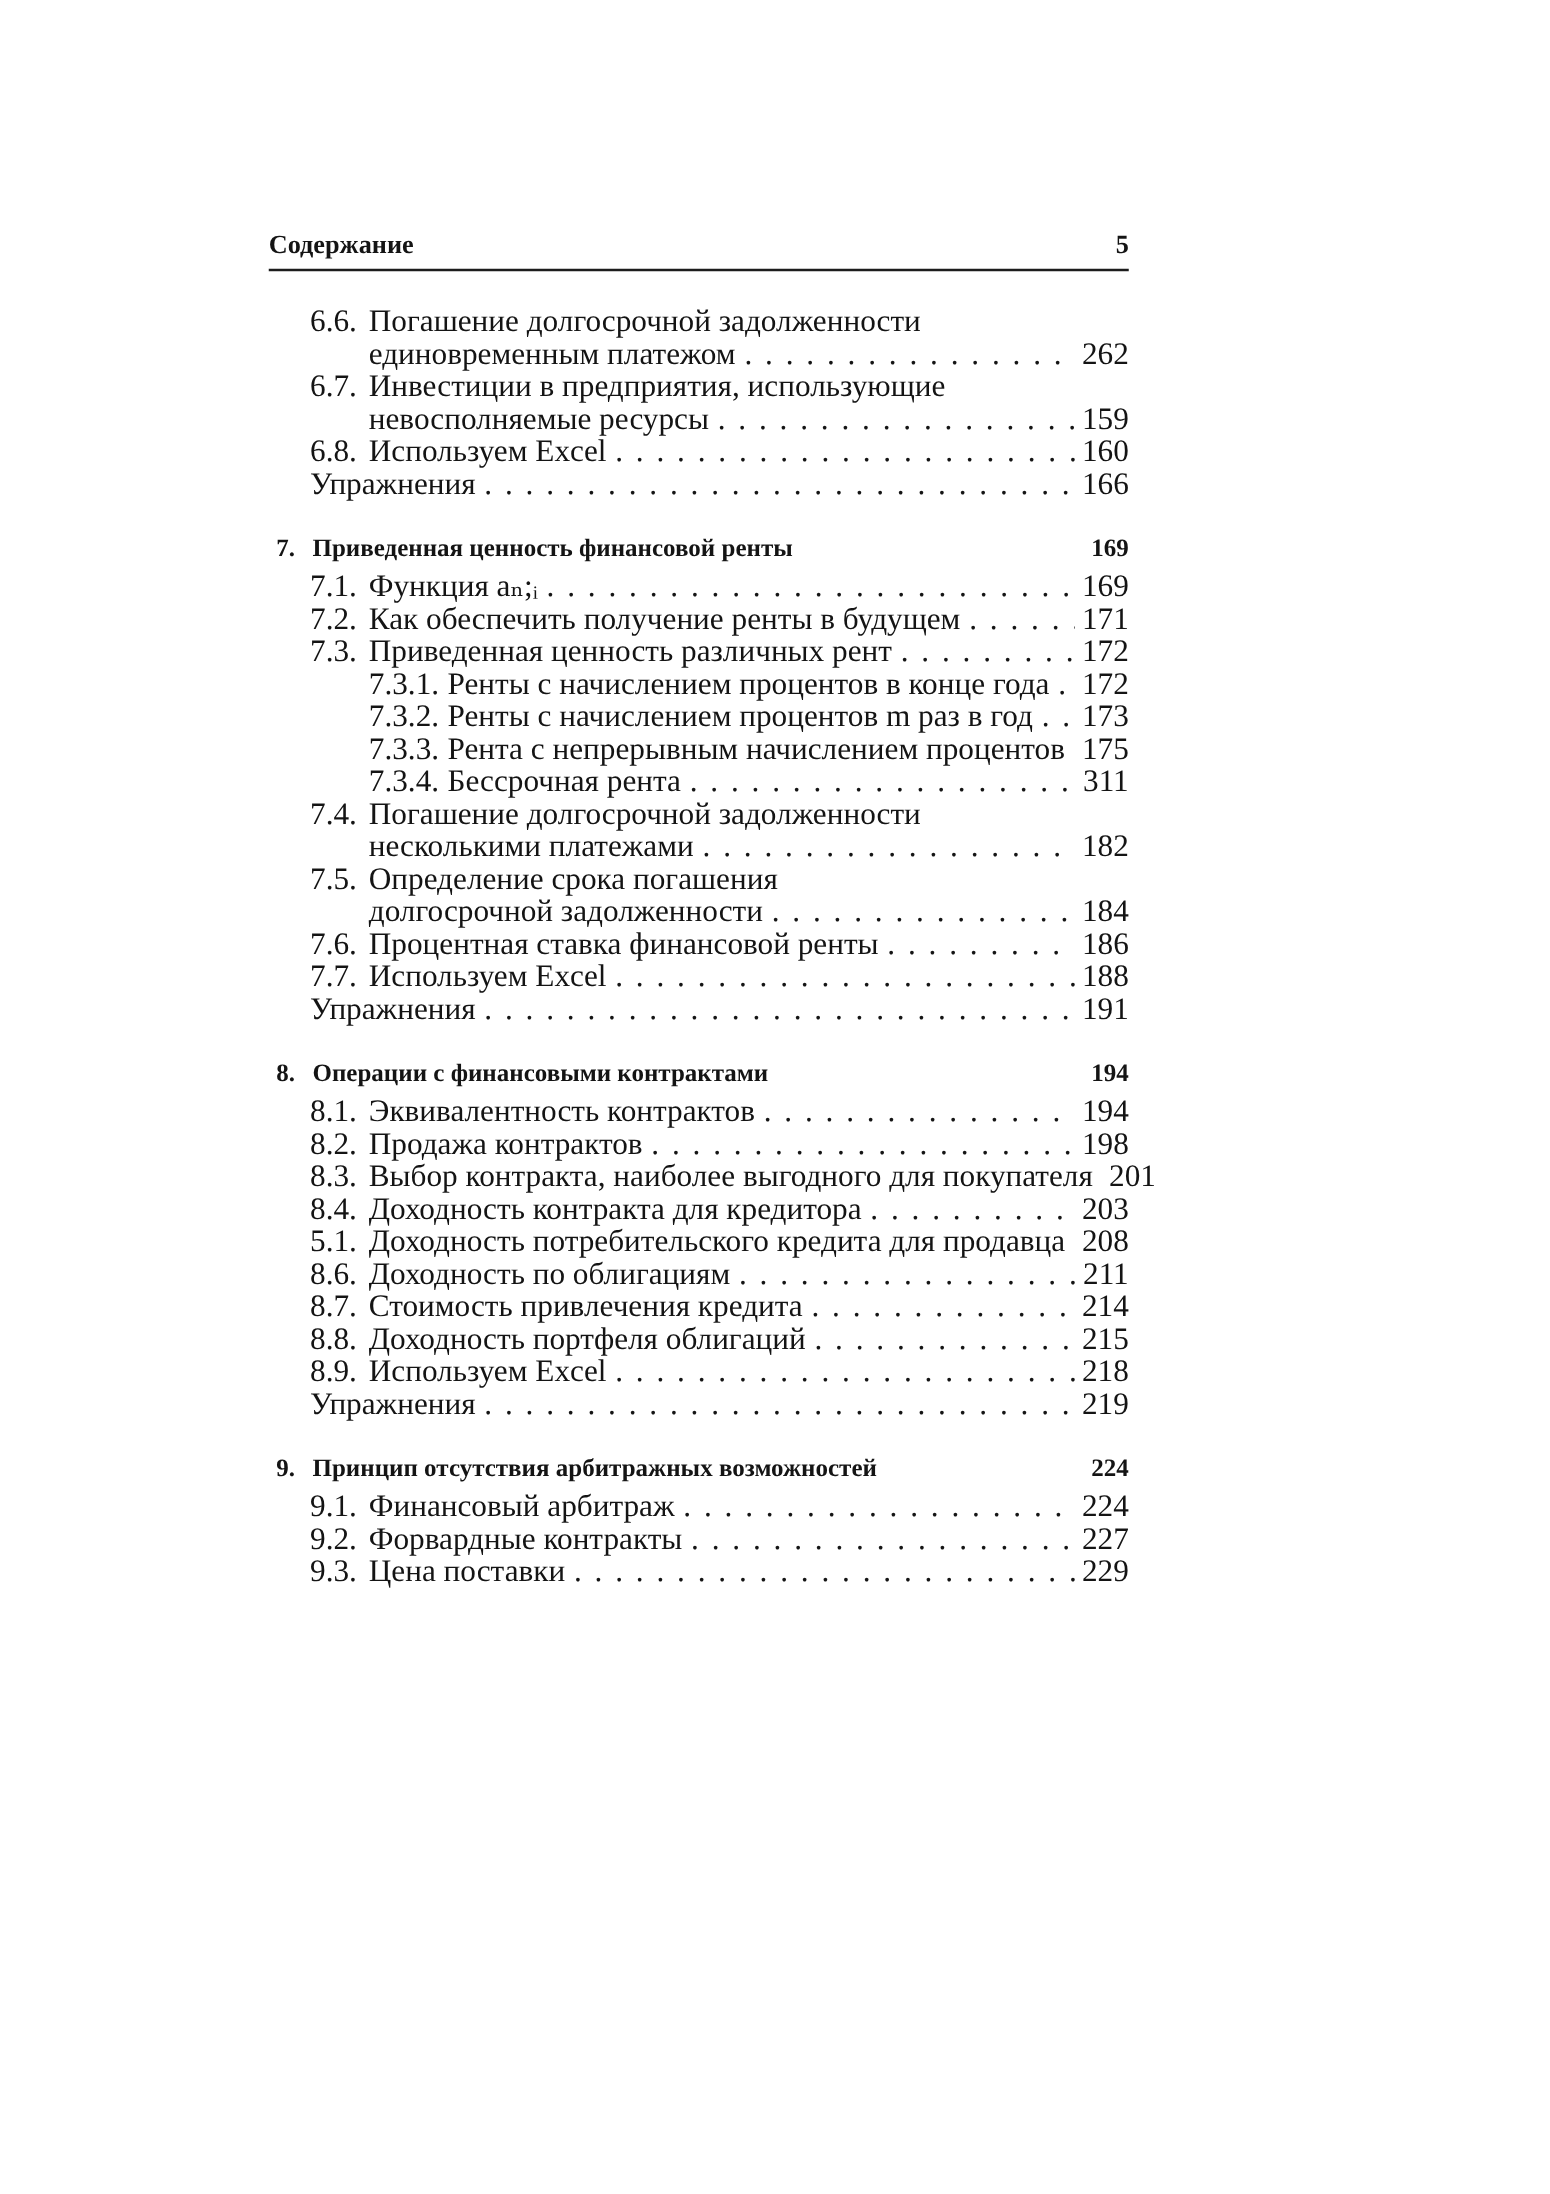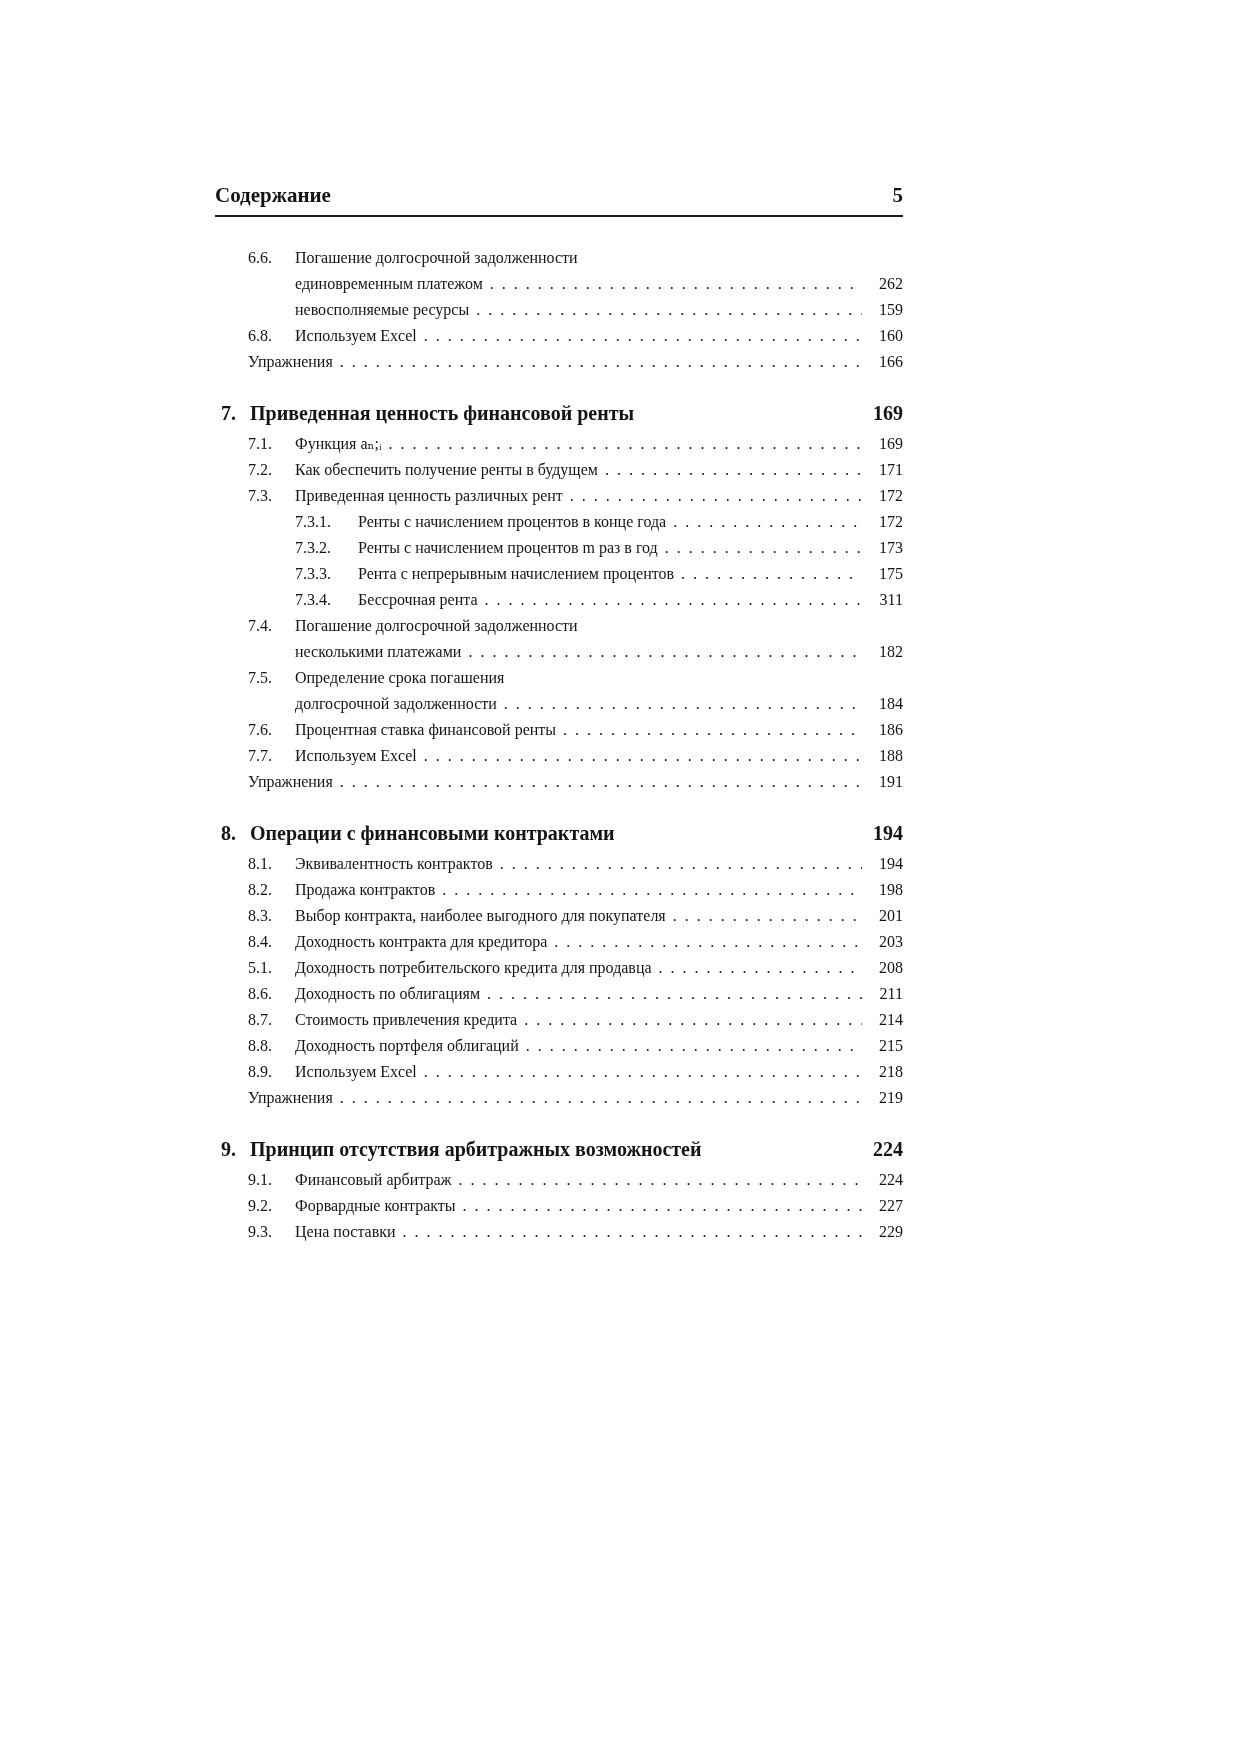--- a/index.html
+++ b/index.html
@@ -35,21 +35,21 @@
     font-weight: bold;
     padding-bottom: 7px;
     border-bottom: 2px solid #1c1c1c;
   }
   .toc {
     margin-top: 28px;
   }
   .row {
     display: flex;
     align-items: baseline;
-    font-size: 16px;
+    font-size: 25px;
     line-height: 26px;
   }
   .row .num  { flex: none; white-space: pre; }
   .row .txt  { flex: none; white-space: pre; }
   .row .dots {
     flex: 1 1 auto;
     overflow: hidden;
     white-space: nowrap;
     margin: 0 6px 0 7px;
     letter-spacing: 2px;
@@ -94,20 +94,26 @@
           <span class="dots"></span>
           <span class="pg"></span>
         </div>
         <div class="row lvl1">
           <span class="num"></span>
           <span class="txt">единовременным платежом</span>
           <span class="dots on"></span>
           <span class="pg">262</span>
         </div>
         <div class="row lvl1">
+          <span class="num">6.7.</span>
+          <span class="txt">Инвестиции в предприятия, использующие</span>
+          <span class="dots"></span>
+          <span class="pg"></span>
+        </div>
+        <div class="row lvl1">
           <span class="num"></span>
           <span class="txt">невосполняемые ресурсы</span>
           <span class="dots on"></span>
           <span class="pg">159</span>
         </div>
         <div class="row lvl1">
           <span class="num">6.8.</span>
           <span class="txt">Используем Excel</span>
           <span class="dots on"></span>
           <span class="pg">160</span>

